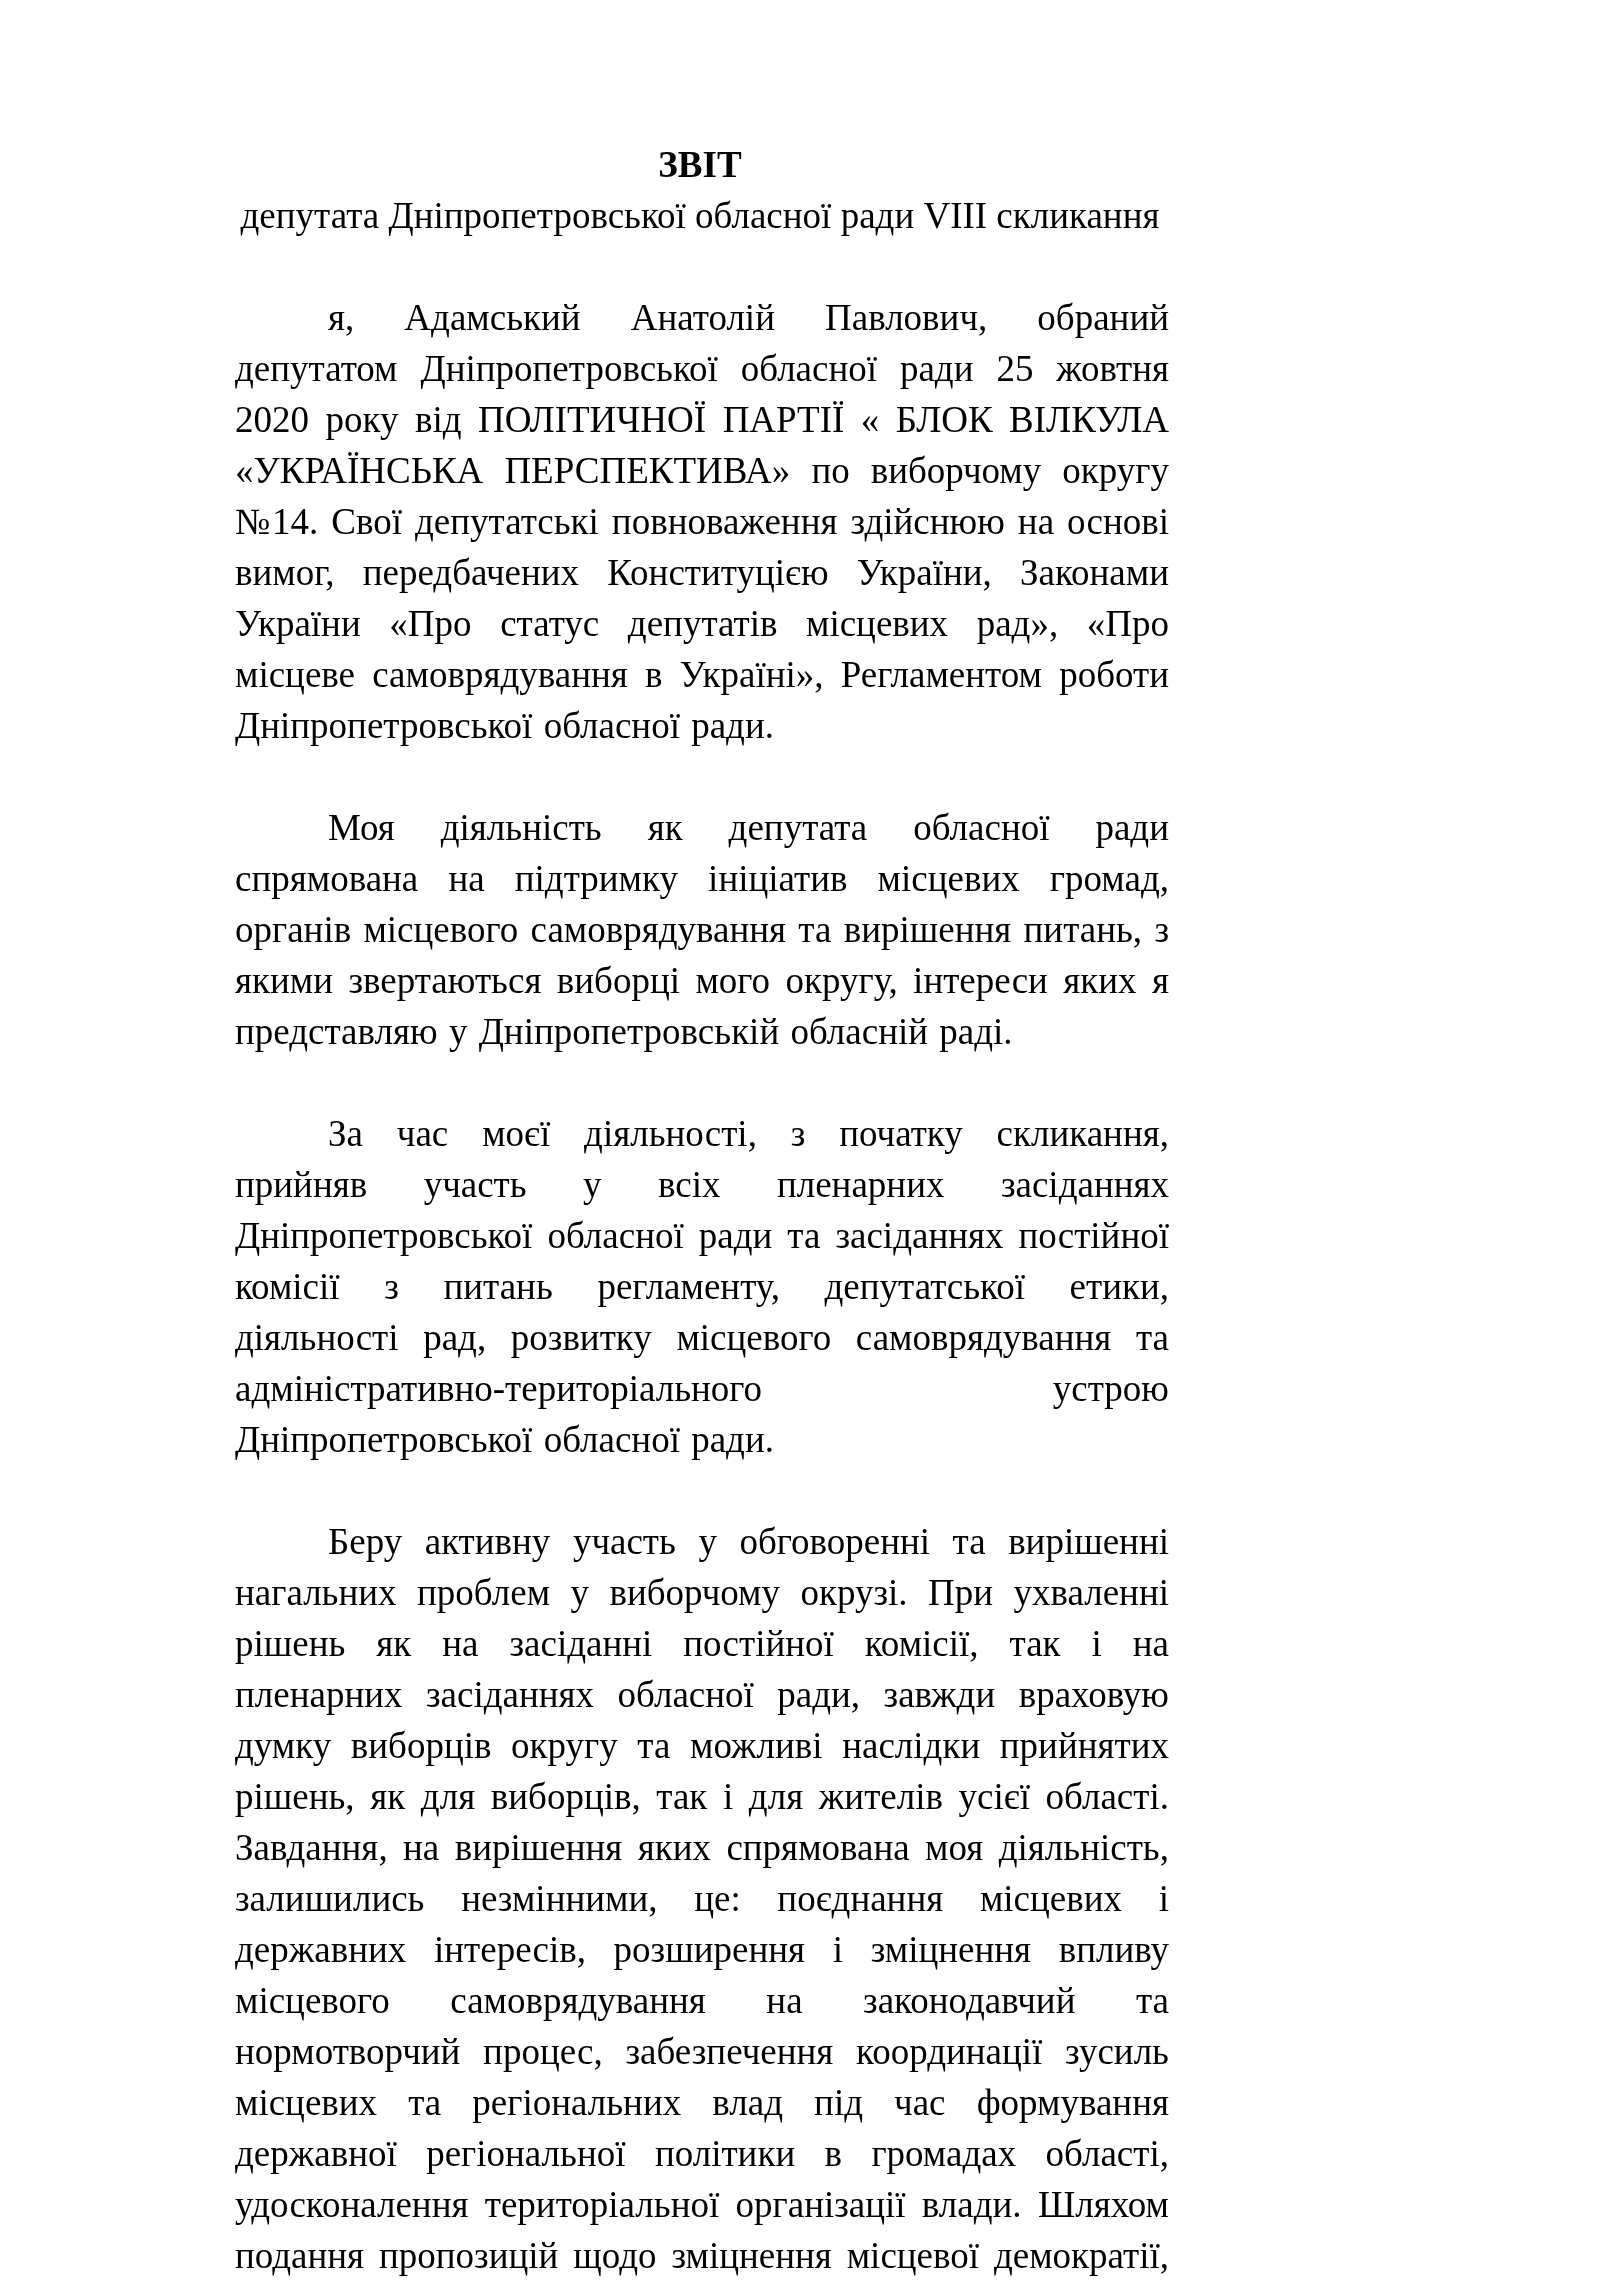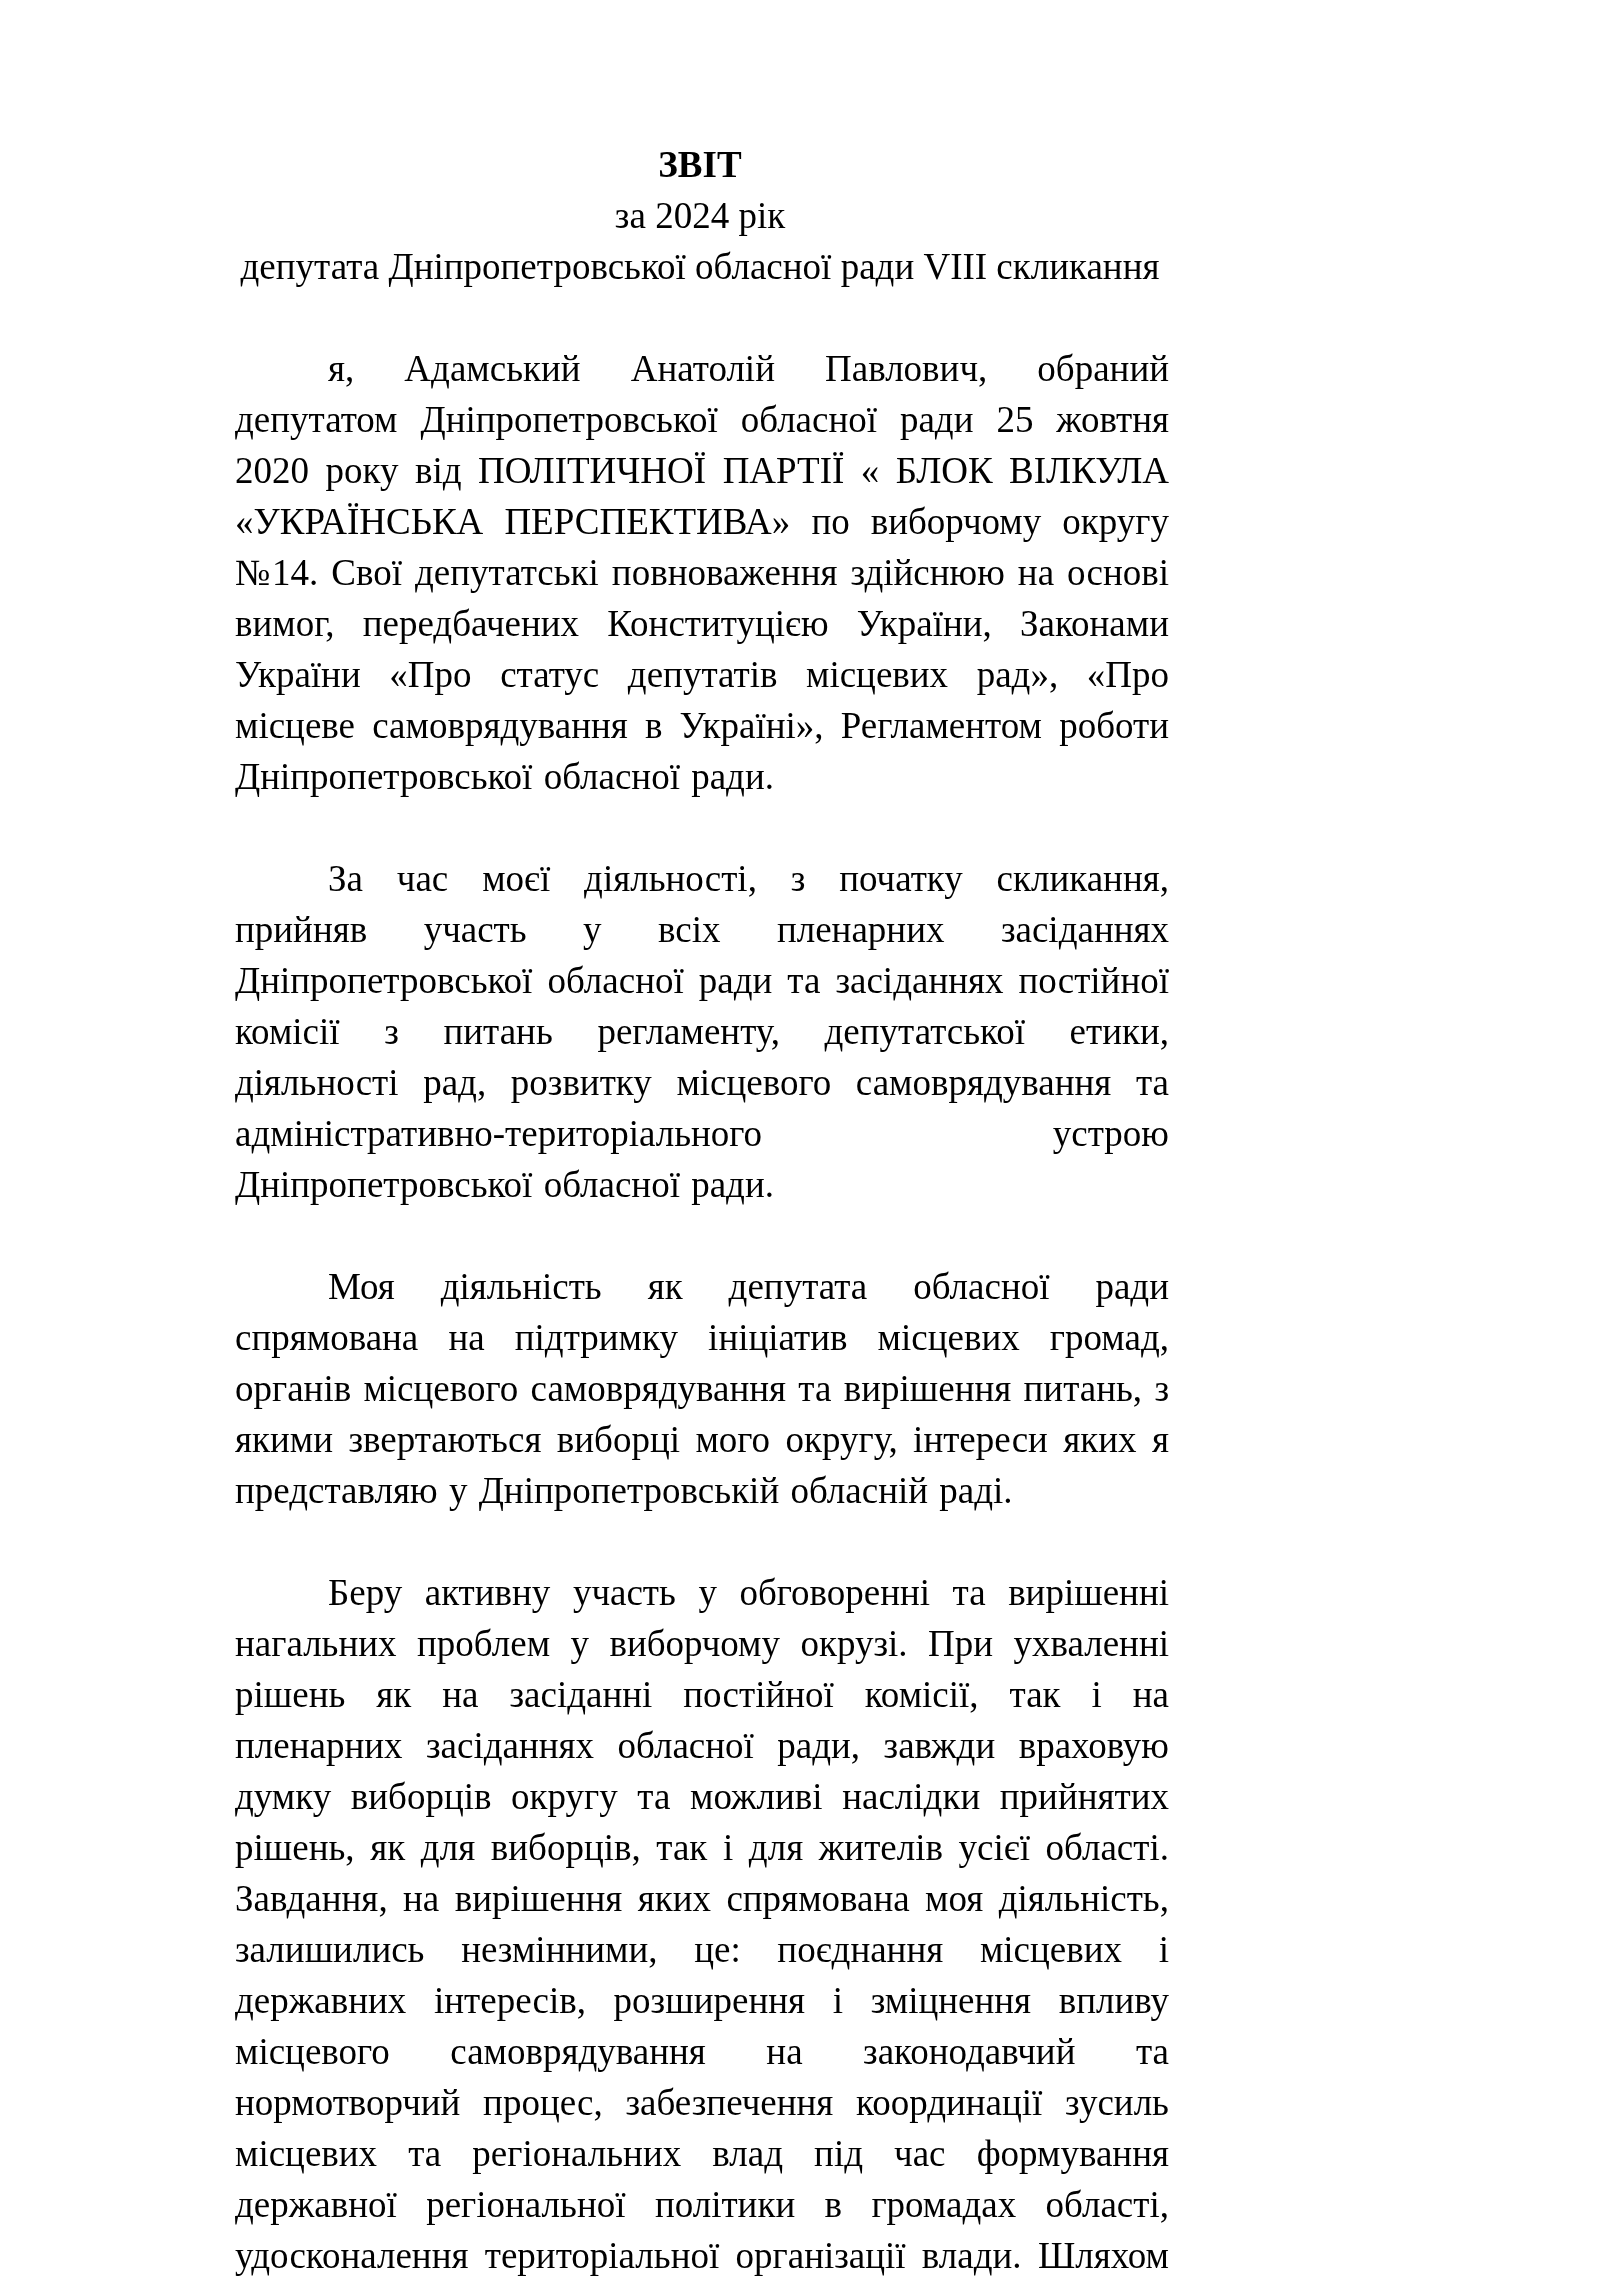--- a/index.html
+++ b/index.html
@@ -45,28 +45,27 @@
   }
 </style>
 </head>
 <body>
 
 <div class="page">
   <div class="content">
 
     <div class="title-line bold">ЗВІТ</div>
 
-    <div class="title-line">за 2024 рік</div>
 
     <div class="title-line spaced-after">депутата Дніпропетровської обласної ради VIII скликання</div>
 
 
     <p class="body-para">я, Адамський Анатолій Павлович, обраний депутатом Дніпропетровської обласної ради 25 жовтня 2020 року від ПОЛІТИЧНОЇ ПАРТІЇ « БЛОК ВІЛКУЛА «УКРАЇНСЬКА ПЕРСПЕКТИВА» по виборчому округу №14. Свої депутатські повноваження здійснюю на основі вимог, передбачених Конституцією України, Законами України «Про статус депутатів місцевих рад», «Про місцеве самоврядування в Україні», Регламентом роботи Дніпропетровської обласної ради.</p>
 
+    <p class="body-para">Моя діяльність як депутата обласної ради спрямована на підтримку ініціатив місцевих громад, органів місцевого самоврядування та вирішення питань, з якими звертаються виборці мого округу, інтереси яких я представляю у Дніпропетровській обласній раді.</p>
+
     <p class="body-para">За час моєї діяльності, з початку скликання, прийняв участь у всіх пленарних засіданнях Дніпропетровської обласної ради та  засіданнях постійної комісії з питань регламенту, депутатської етики, діяльності рад, розвитку місцевого самоврядування та адміністративно-територіального устрою Дніпропетровської обласної ради.</p>
-
-    <p class="body-para">Моя діяльність як депутата обласної ради спрямована на підтримку ініціатив місцевих громад, органів місцевого самоврядування та вирішення питань, з якими звертаються виборці мого округу, інтереси яких я представляю у Дніпропетровській обласній раді.</p>
 
     <p class="body-para">Беру активну участь у обговоренні та вирішенні нагальних проблем у виборчому окрузі. При ухваленні рішень як на засіданні постійної комісії, так і на пленарних засіданнях обласної ради, завжди враховую думку виборців округу та можливі наслідки прийнятих рішень, як для виборців, так і для жителів усієї області. Завдання, на вирішення яких спрямована моя діяльність, залишились незмінними, це:  поєднання місцевих і державних інтересів, розширення і зміцнення впливу місцевого самоврядування на законодавчий та нормотворчий процес, забезпечення координації зусиль місцевих та регіональних влад під час формування державної регіональної політики в громадах області, удосконалення територіальної організації влади. Шляхом подання пропозицій щодо зміцнення місцевої демократії, удосконалення територіальної організації влади, розвитку міжбюджетних відносин, захисту інтересів територіальних громад, органів місцевого самоврядування та їх посадових осіб, нарощування кадрового потенціалу</p>
 
   </div>
 </div>
 
 
 </body></html>

